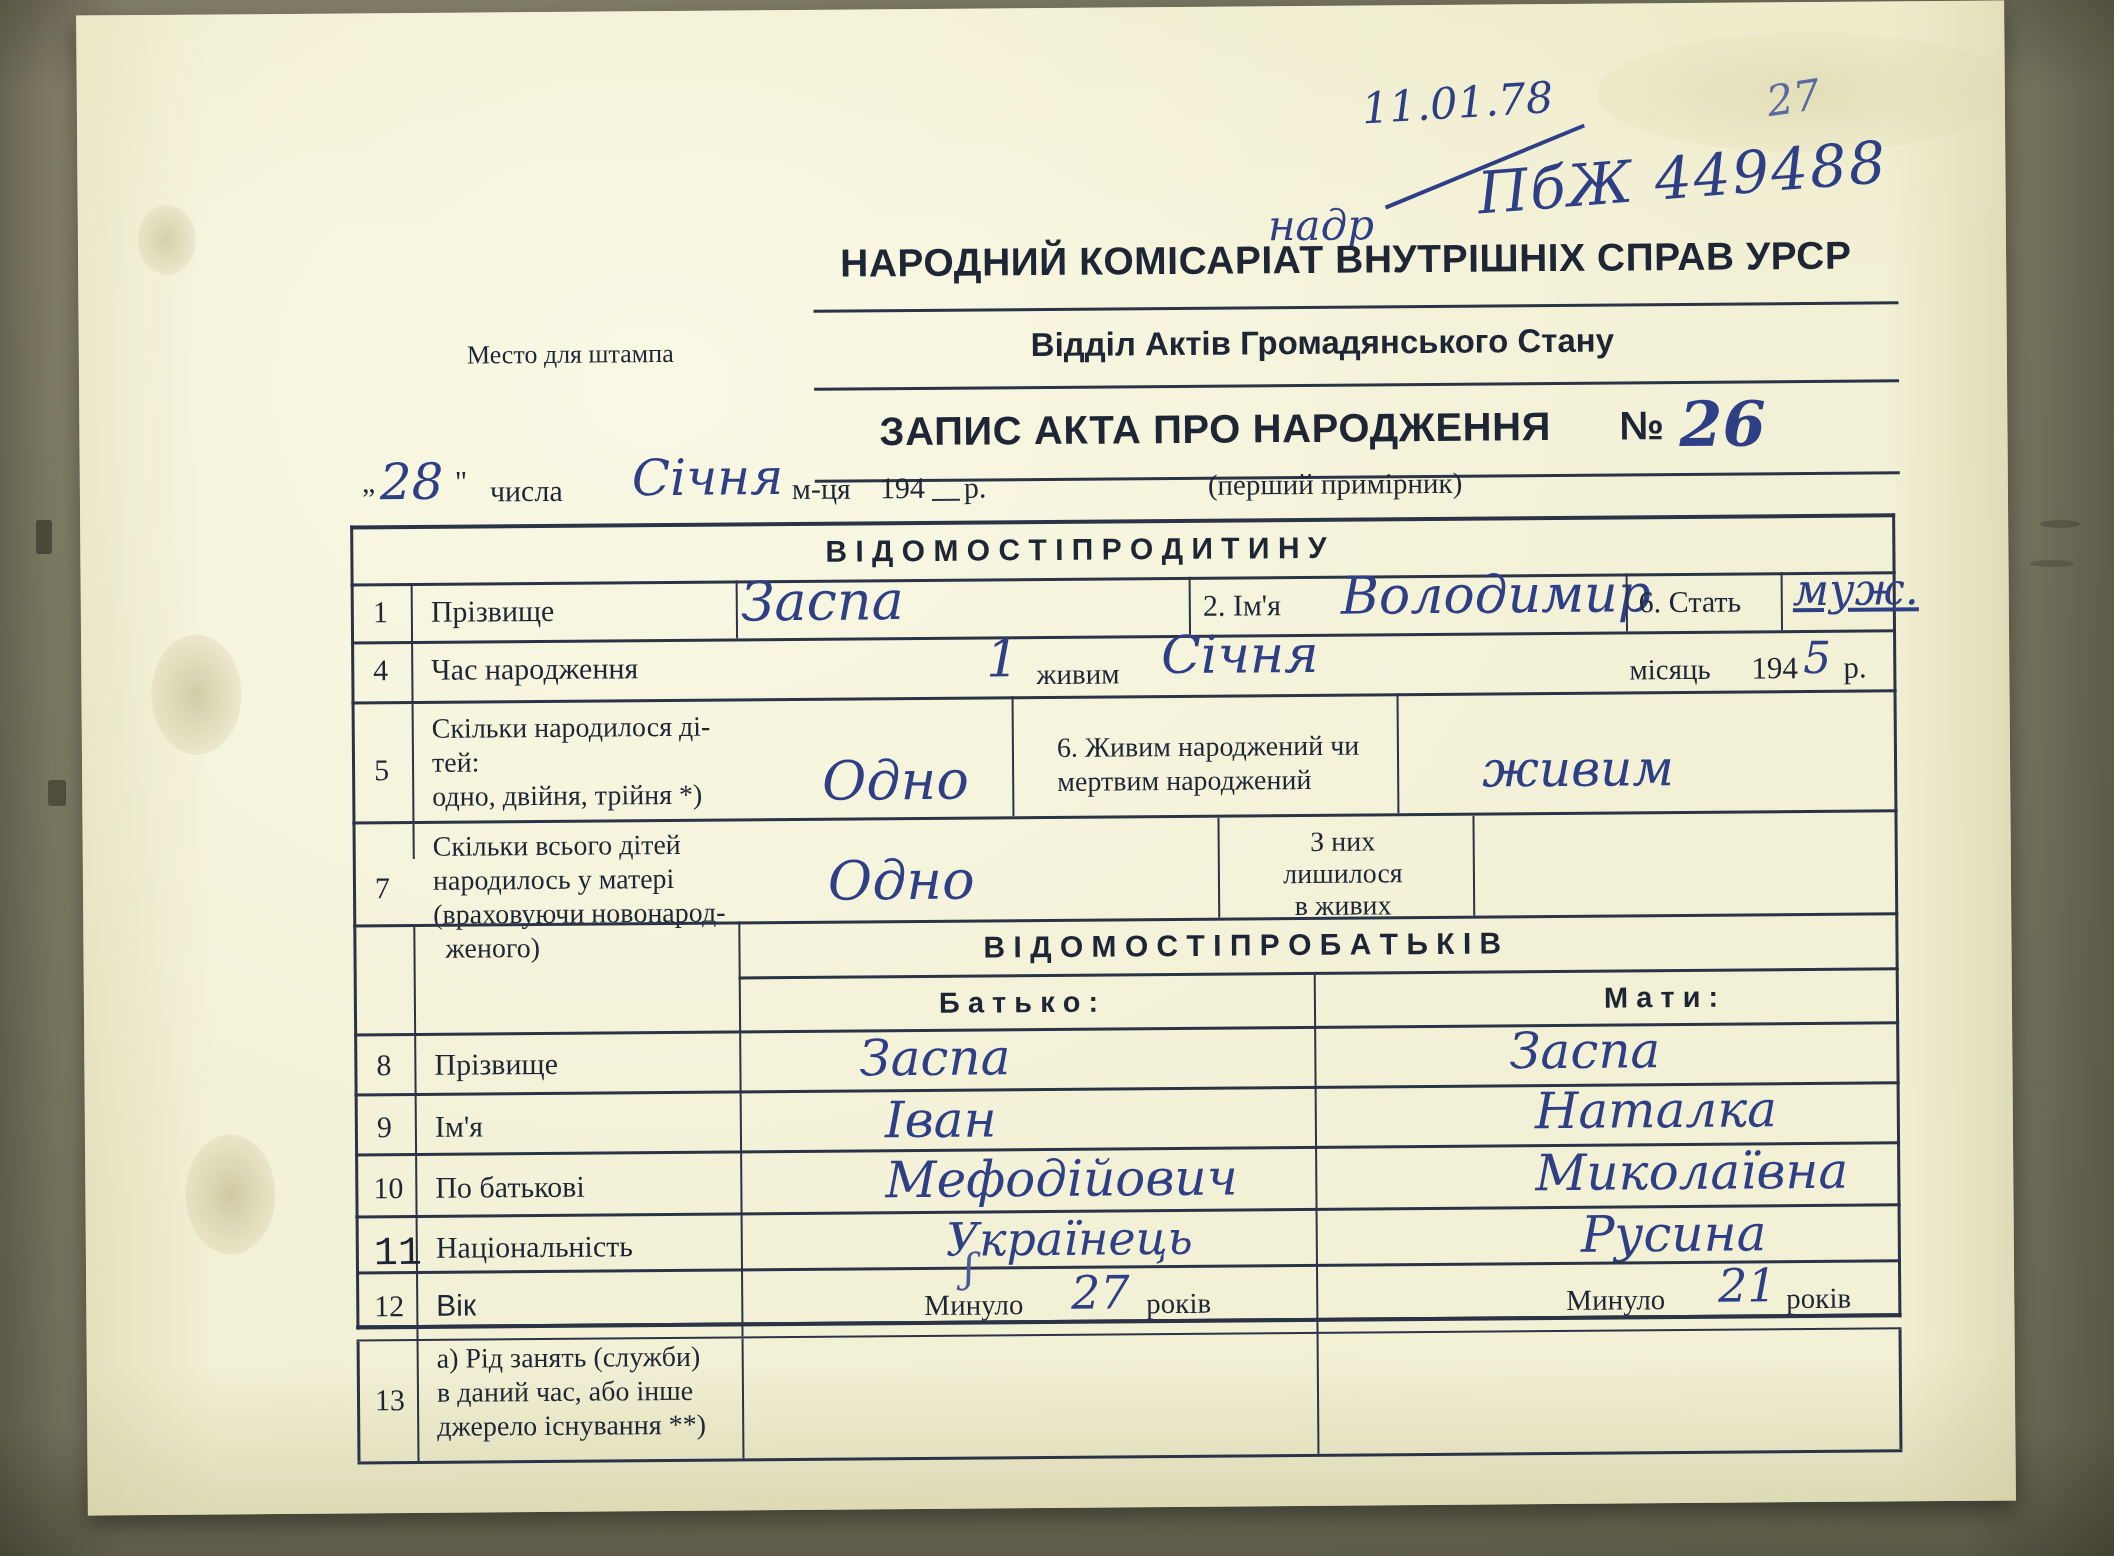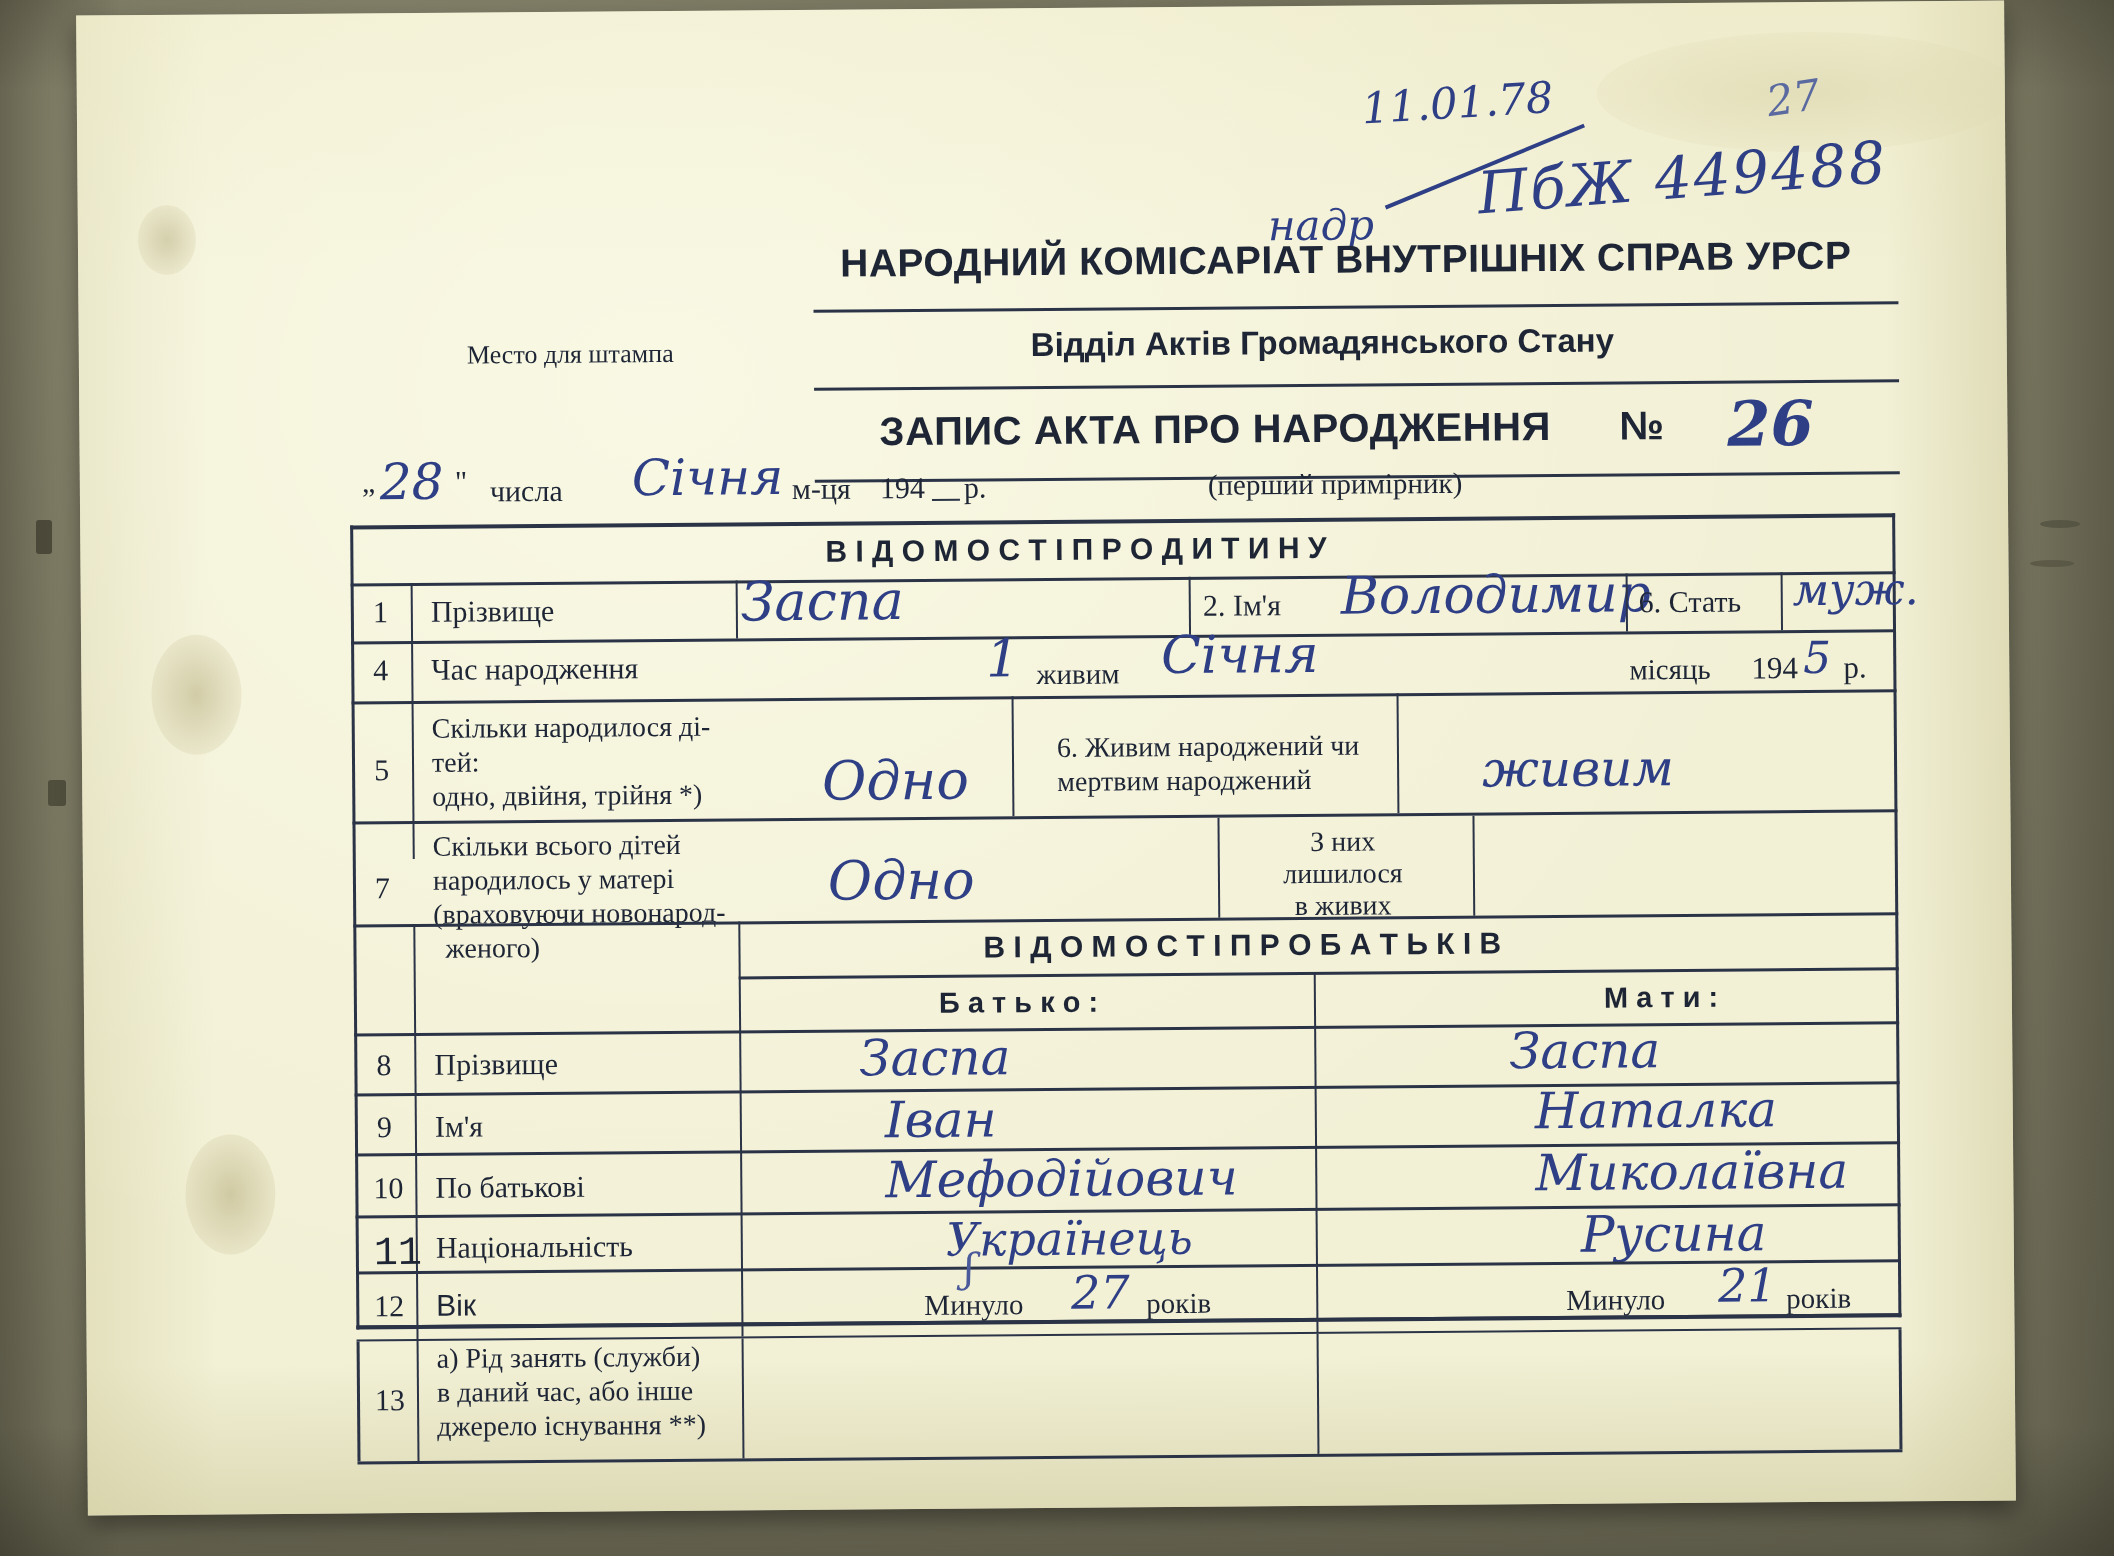--- a/index.html
+++ b/index.html
@@ -85,21 +85,21 @@
       <div class="txt b" style="left:762px;top:232px;font-size:39px;letter-spacing:.5px;">НАРОДНИЙ КОМІСАРІАТ ВНУТРІШНІХ СПРАВ УРСР</div>
       <div class="ln" style="left:735px;top:300px;width:1085px;height:3px;"></div>
 
       <div class="txt" style="left:388px;top:328px;font-size:26px;font-family:'Liberation Serif',serif;">Место для штампа</div>
 
       <div class="txt b" style="left:952px;top:318px;font-size:33px;">Відділ Актів Громадянського Стану</div>
       <div class="ln" style="left:735px;top:378px;width:1085px;height:3px;"></div>
 
       <div class="txt b" style="left:800px;top:400px;font-size:40px;letter-spacing:.6px;">ЗАПИС АКТА ПРО НАРОДЖЕННЯ</div>
       <div class="txt b" style="left:1540px;top:400px;font-size:40px;">№</div>
-      <div class="hand" style="left:1600px;top:385px;font-size:62px;font-weight:bold;margin-left:48px;">26</div>
+      <div class="hand" style="left:1600px;top:385px;font-size:62px;font-weight:bold;">26</div>
       <div class="ln" style="left:735px;top:470px;width:1085px;height:3px;"></div>
 
       <div class="txt" style="left:282px;top:452px;font-size:30px;font-family:'Liberation Serif',serif;">„</div>
       <div class="hand" style="left:300px;top:440px;font-size:50px;">28</div>
       <div class="txt" style="left:375px;top:452px;font-size:30px;font-family:'Liberation Serif',serif;">"</div>
       <div class="txt" style="left:410px;top:462px;font-size:30px;font-family:'Liberation Serif',serif;">числа</div>
       <div class="hand" style="left:552px;top:438px;font-size:50px;">Січня</div>
       <div class="txt" style="left:712px;top:462px;font-size:30px;font-family:'Liberation Serif',serif;">м-ця</div>
       <div class="txt" style="left:800px;top:462px;font-size:30px;font-family:'Liberation Serif',serif;">194</div>
       <div class="txt" style="left:884px;top:462px;font-size:30px;font-family:'Liberation Serif',serif;">р.</div>
@@ -123,21 +123,21 @@
       <div class="txt" style="left:350px;top:582px;font-size:30px;font-family:'Liberation Serif',serif;">Прізвище</div>
       <div class="hand" style="left:660px;top:560px;font-size:54px;">Заспа</div>
 
       <div class="ln" style="left:1108px;top:570px;width:2px;height:58px;"></div>
       <div class="txt" style="left:1122px;top:582px;font-size:30px;font-family:'Liberation Serif',serif;">2. Ім'я</div>
       <div class="hand" style="left:1260px;top:560px;font-size:52px;">Володимир</div>
 
       <div class="ln" style="left:1545px;top:570px;width:2px;height:58px;"></div>
       <div class="txt" style="left:1558px;top:582px;font-size:30px;font-family:'Liberation Serif',serif;">6. Стать</div>
       <div class="ln" style="left:1700px;top:570px;width:2px;height:58px;"></div>
-      <div class="hand" style="left:1712px;top:562px;font-size:44px;">муж.</div>
+      <div class="hand" style="left:1712px;top:562px;font-size:44px;text-decoration:underline;">муж.</div>
 
       <div class="ln" style="left:270px;top:628px;width:1545px;height:3px;"></div>
 
       <div class="txt" style="left:292px;top:640px;font-size:30px;font-family:'Liberation Serif',serif;">4</div>
       <div class="txt" style="left:350px;top:640px;font-size:30px;font-family:'Liberation Serif',serif;">Час народження</div>
       <div class="hand" style="left:905px;top:620px;font-size:52px;">1</div>
       <div class="txt" style="left:955px;top:650px;font-size:29px;font-family:'Liberation Serif',serif;">живим</div>
       <div class="hand" style="left:1080px;top:618px;font-size:52px;">Січня</div>
       <div class="txt" style="left:1548px;top:650px;font-size:29px;font-family:'Liberation Serif',serif;">місяць</div>
       <div class="txt" style="left:1670px;top:648px;font-size:31px;font-family:'Liberation Serif',serif;">194</div>

